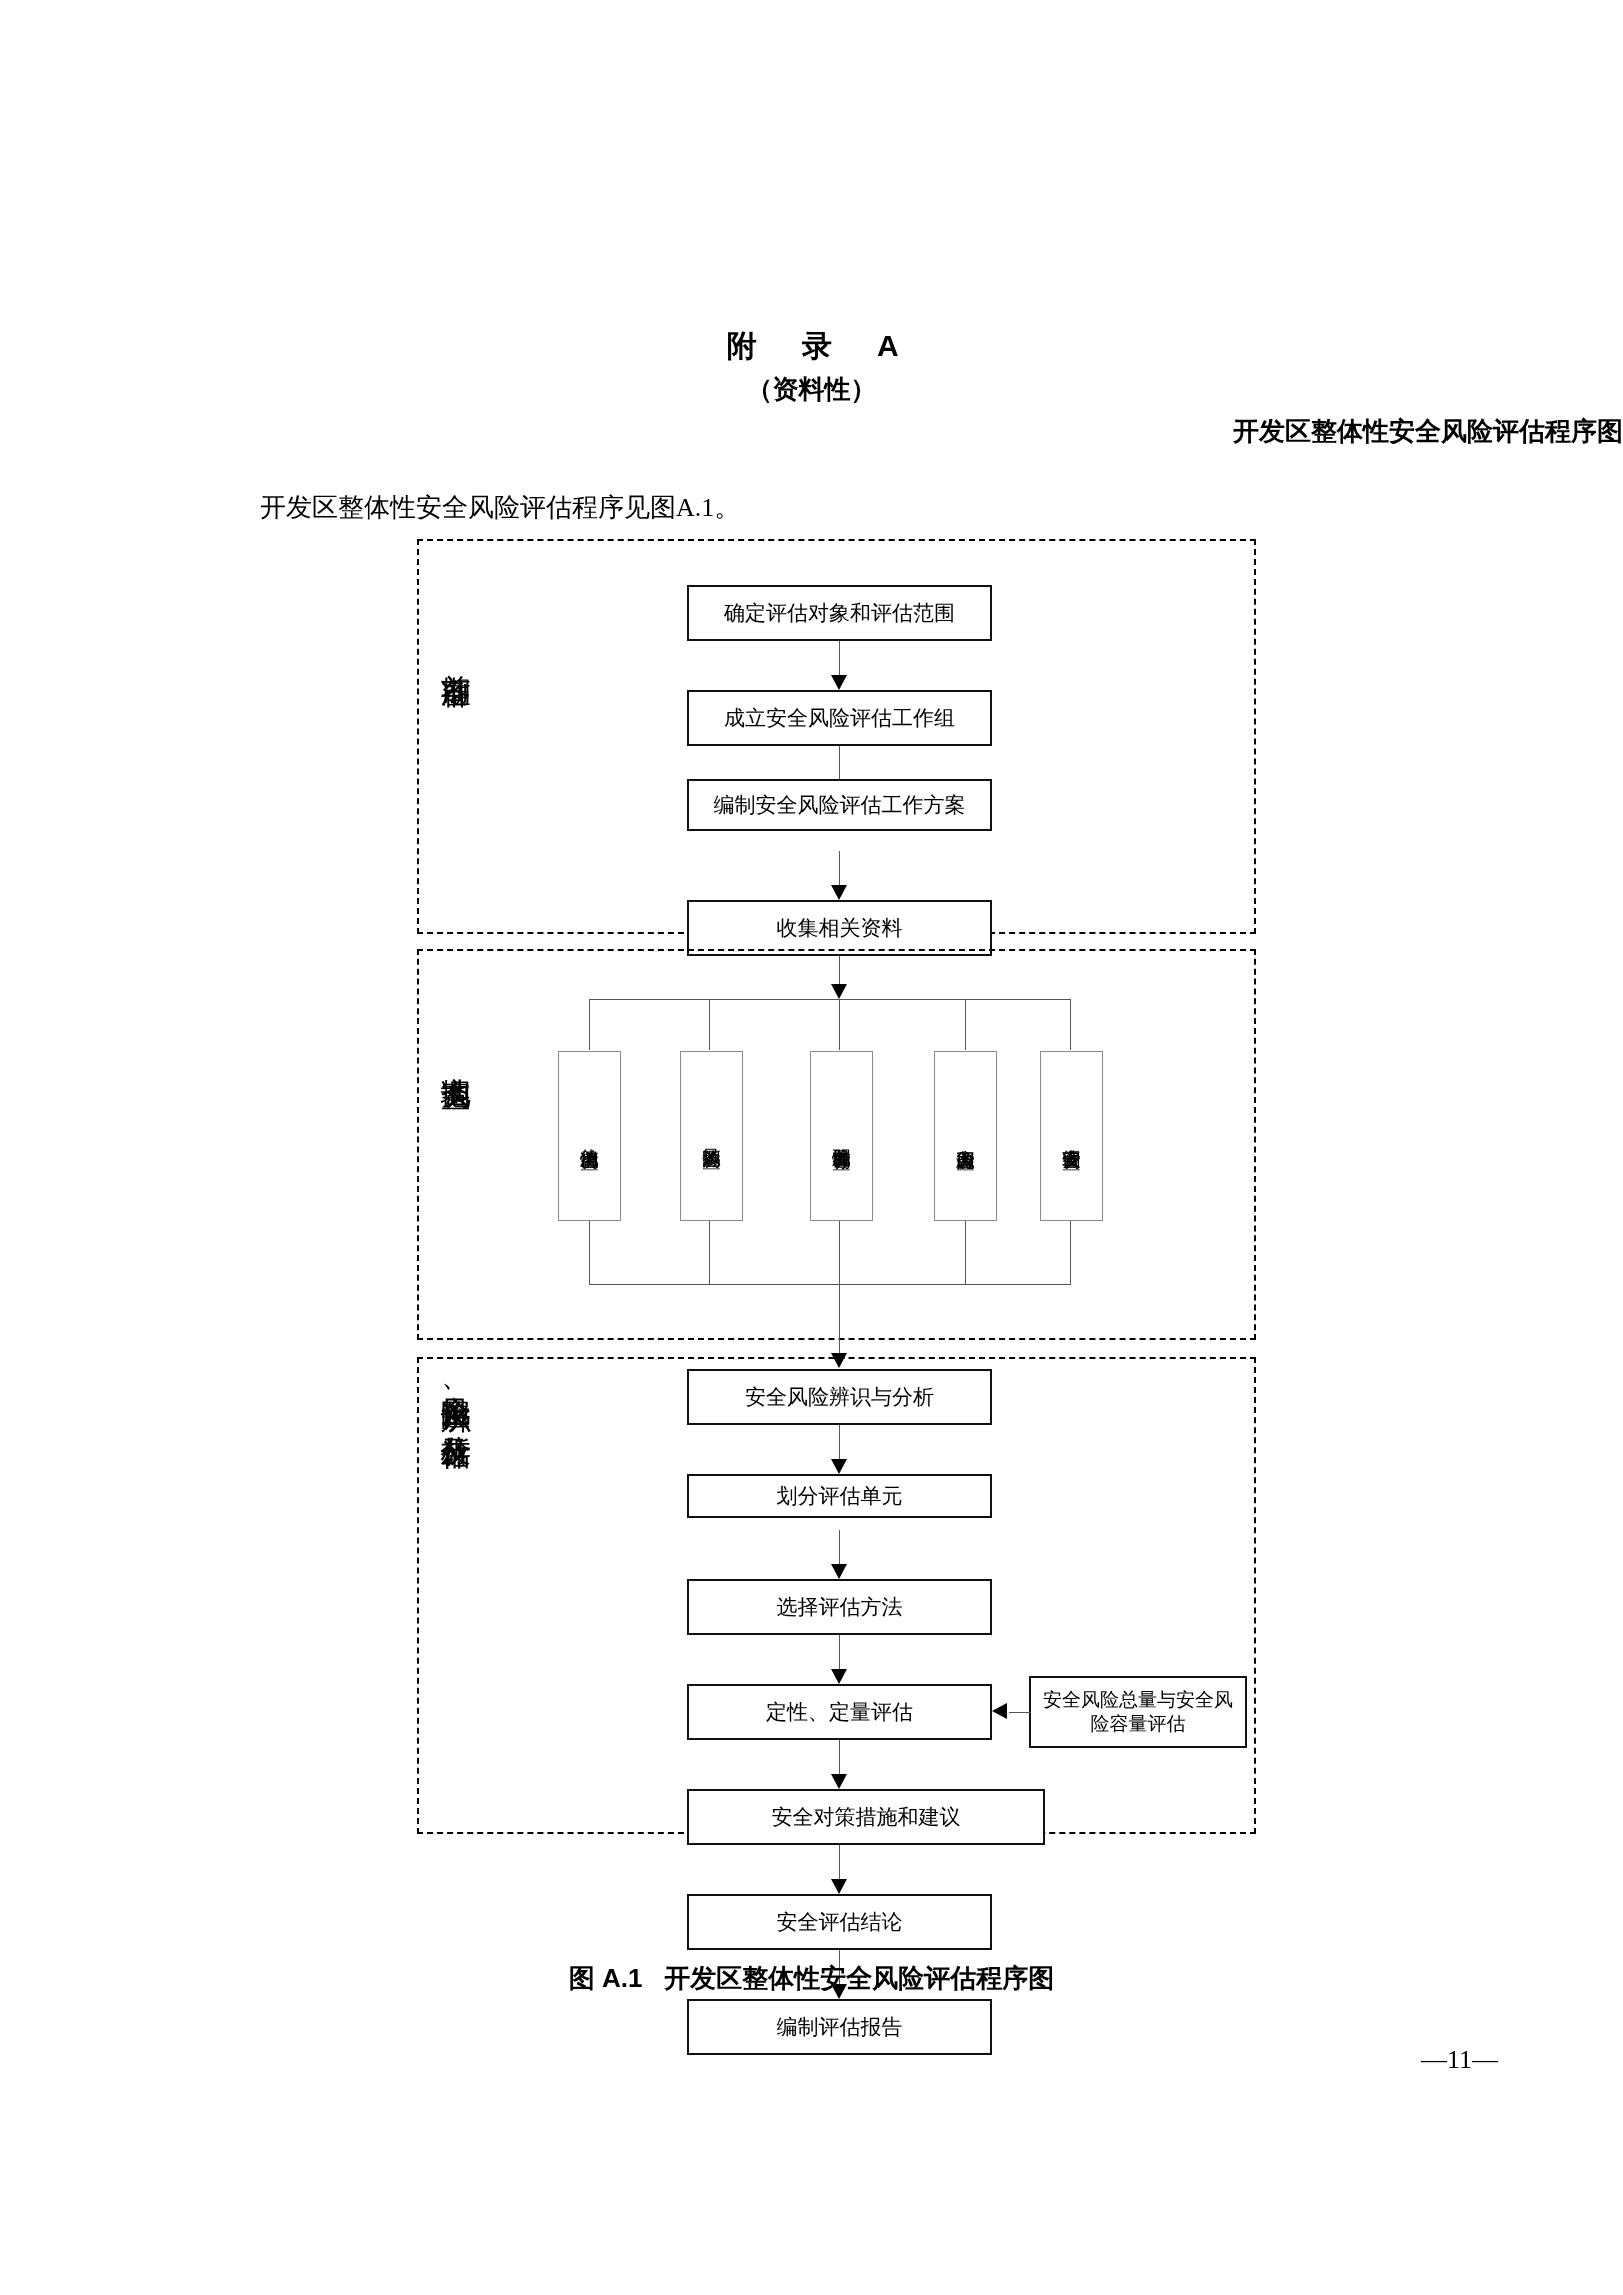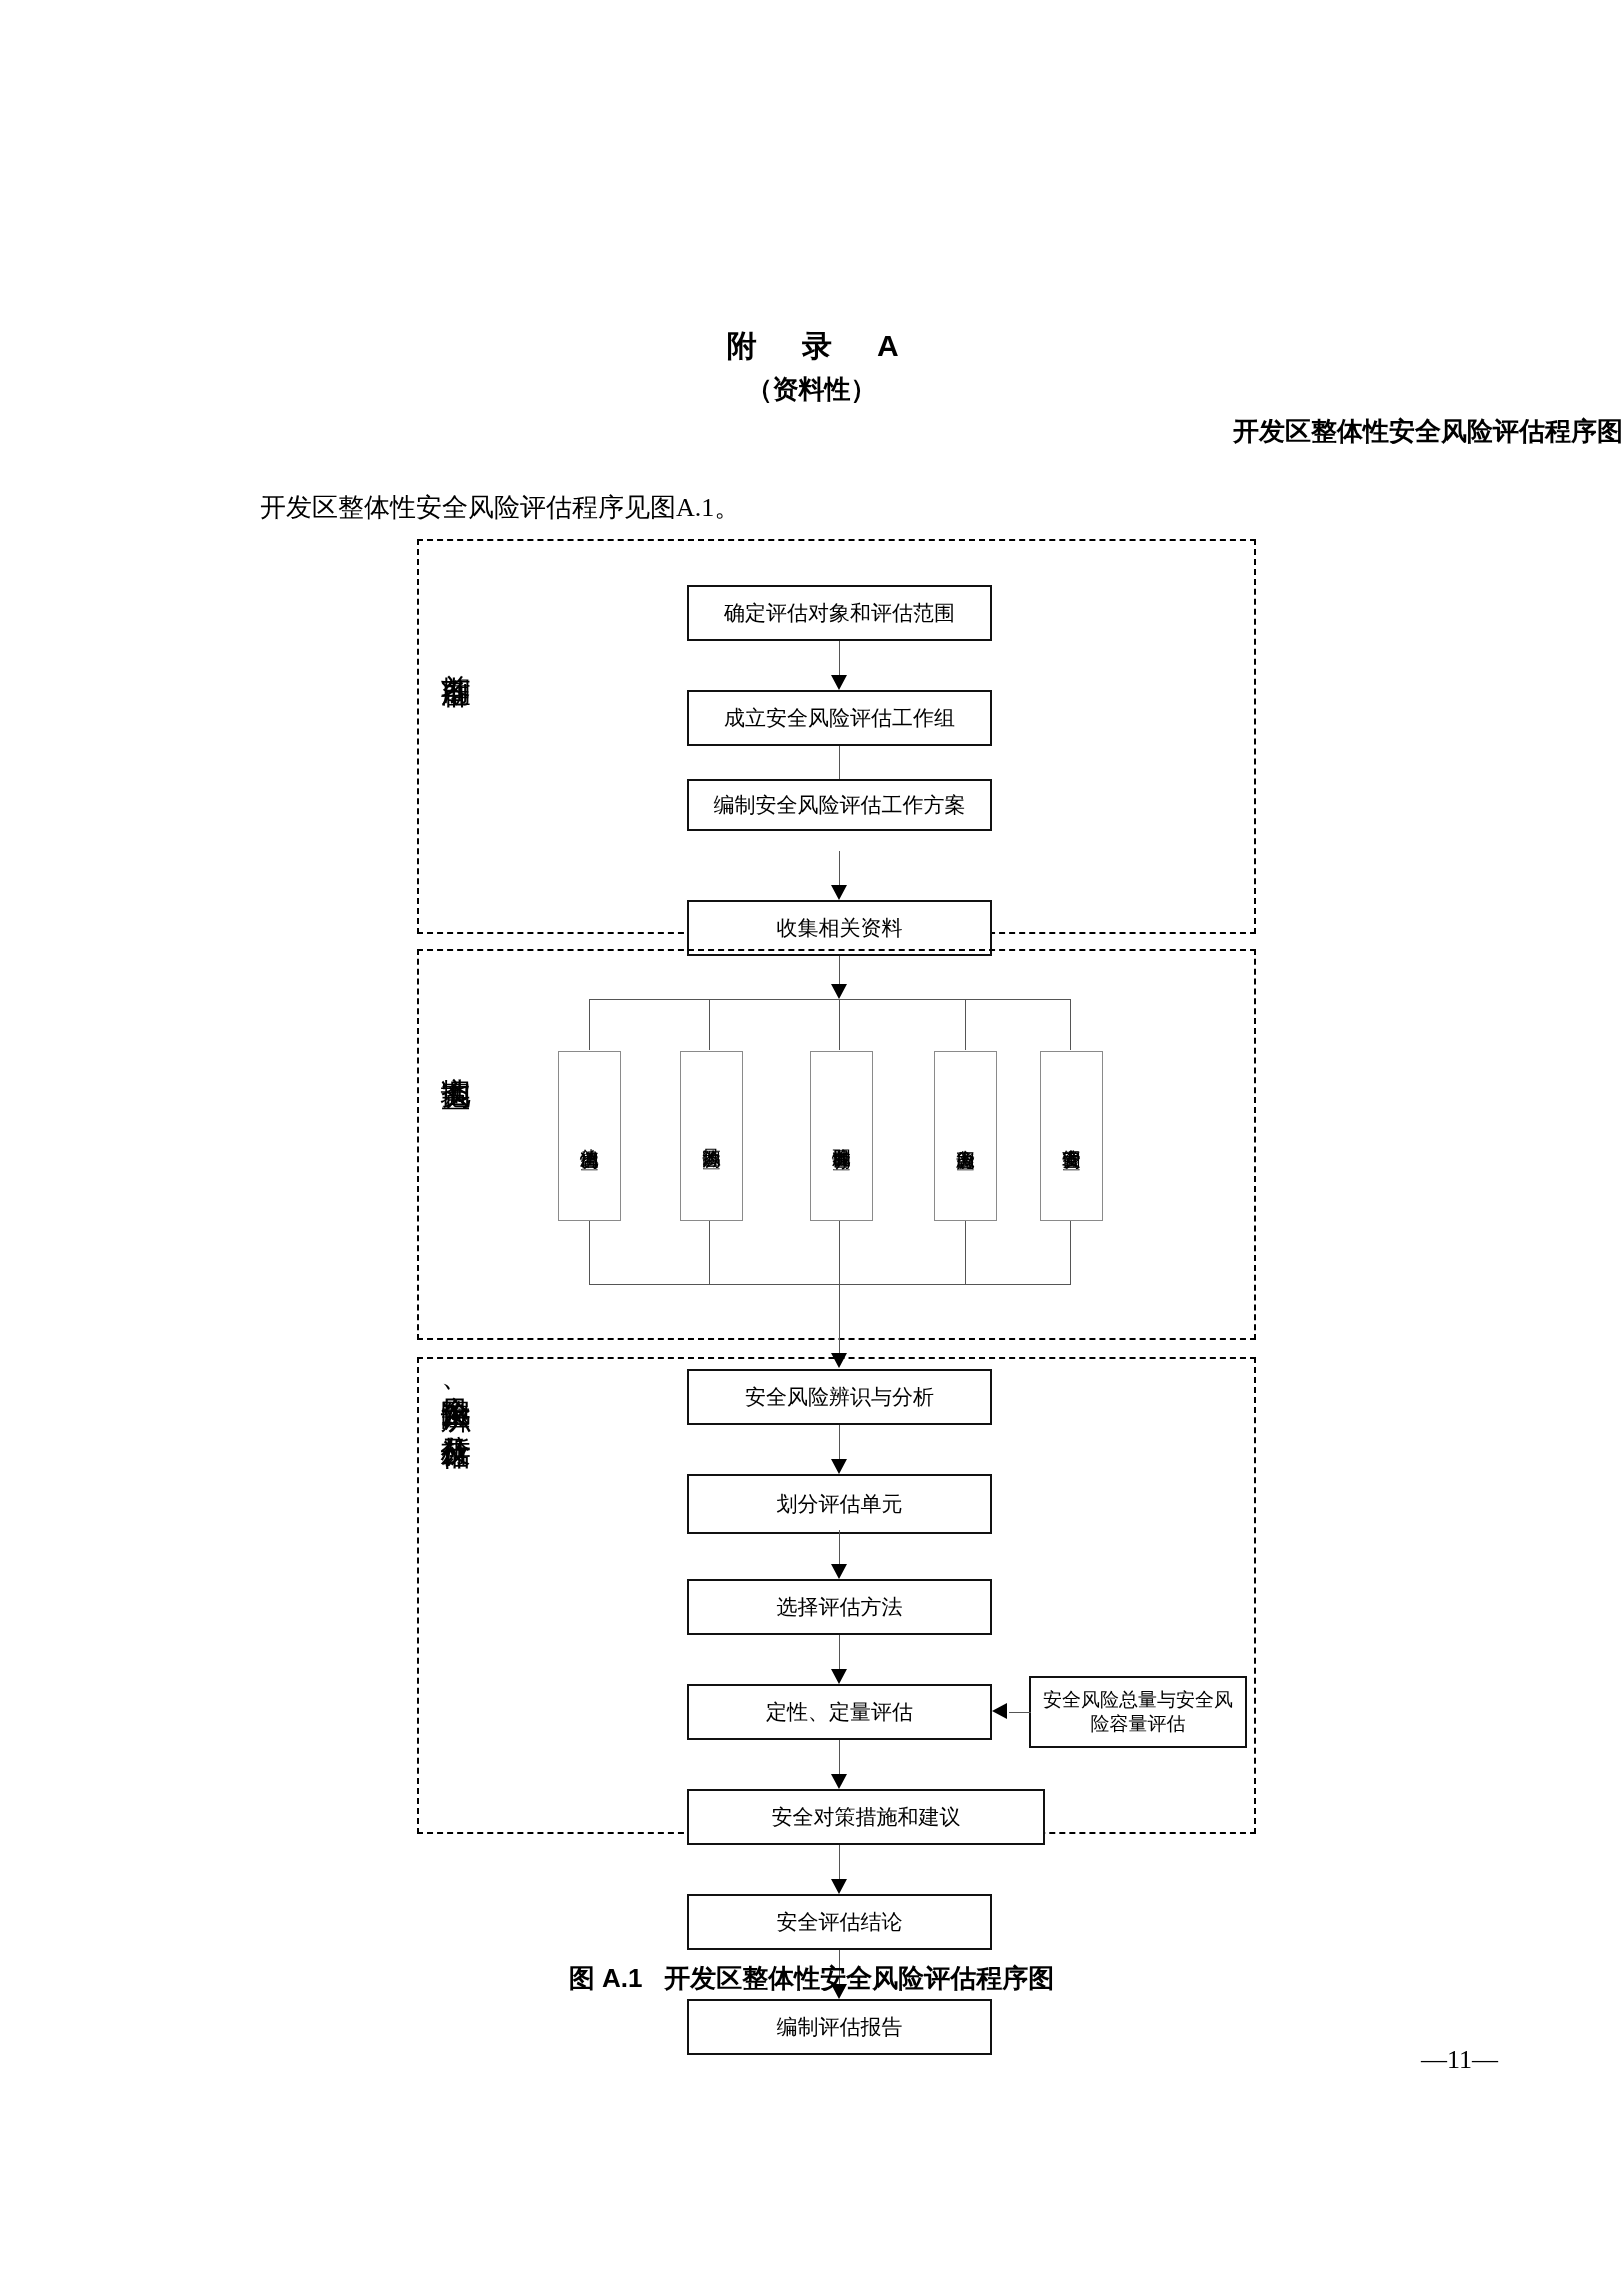--- a/index.html
+++ b/index.html
@@ -240,21 +240,21 @@
     <div class="arrow-down" style="left:831px; top:1353px;"></div>
 
     <div class="dashed-group" style="left:417px; top:1357px; width:839px; height:477px;"></div>
 
     <div class="group-label" style="left:440px; top:1372px;">安全风险辨识、分析及评估</div>
 
     <div class="node" style="left:687px; top:1369px; width:305px; height:56px;">安全风险辨识与分析</div>
     <div class="vline" style="left:839px; top:1425px; height:46px;"></div>
     <div class="arrow-down" style="left:831px; top:1459px;"></div>
 
-    <div class="node" style="left:687px; top:1474px; width:305px; height:60px;">划分评估单元</div>
+    <div class="node" style="left:687px; top:1474px; width:305px; height:44px;">划分评估单元</div>
     <div class="vline" style="left:839px; top:1530px; height:46px;"></div>
     <div class="arrow-down" style="left:831px; top:1564px;"></div>
 
     <div class="node" style="left:687px; top:1579px; width:305px; height:56px;">选择评估方法</div>
     <div class="vline" style="left:839px; top:1635px; height:46px;"></div>
     <div class="arrow-down" style="left:831px; top:1669px;"></div>
 
     <div class="node" style="left:687px; top:1684px; width:305px; height:56px;">定性、定量评估</div>
 
     <div class="node" style="left:1029px; top:1676px; width:218px; height:72px; font-size:19px;">安全风险总量与安全风险容量评估</div>

